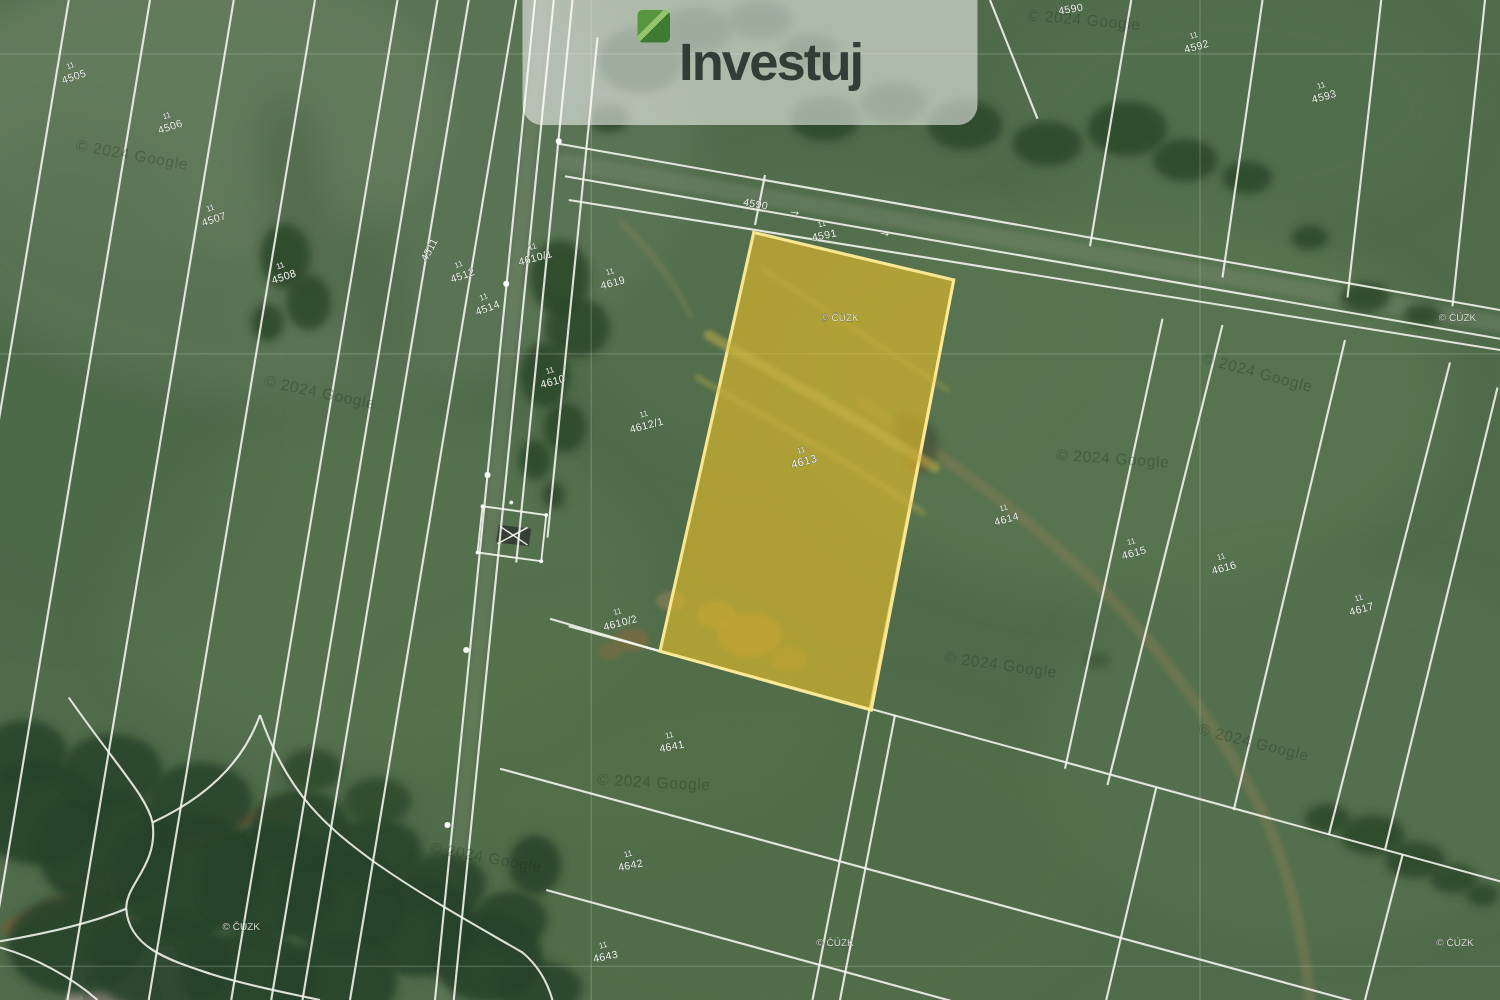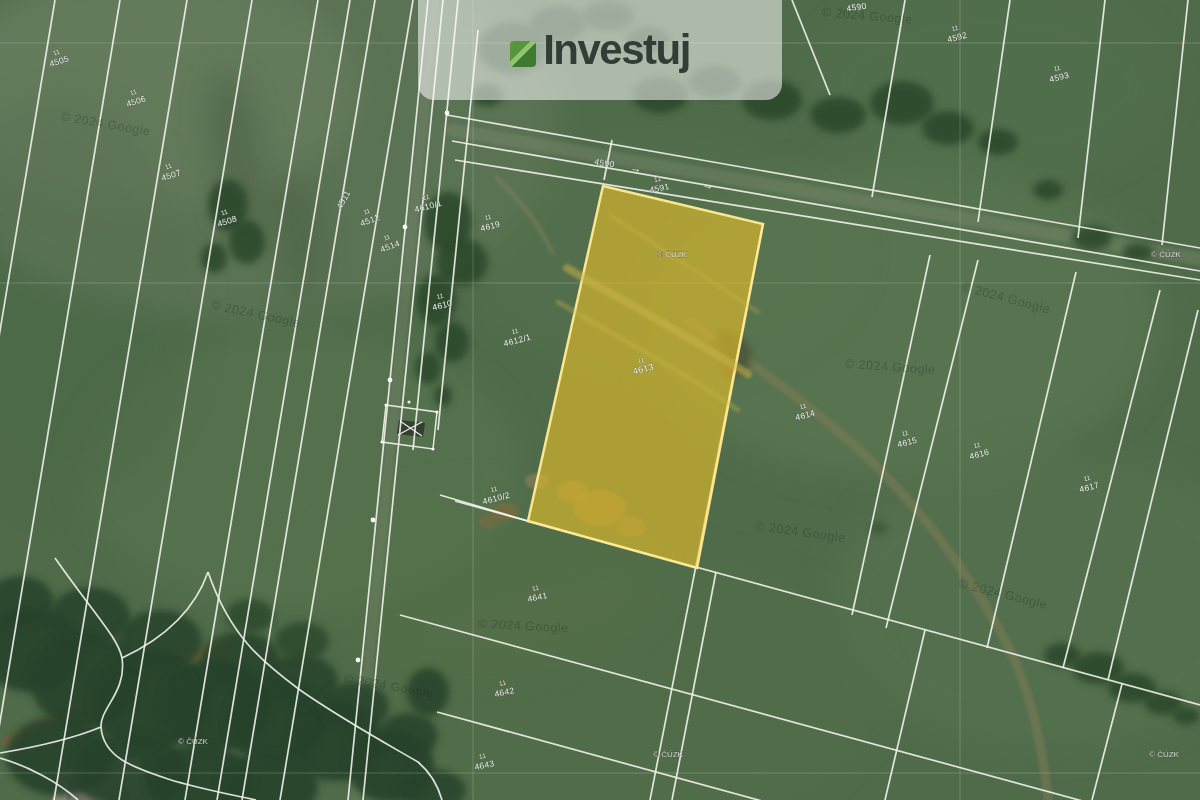--- a/index.html
+++ b/index.html
@@ -1,21 +1,21 @@
 <!DOCTYPE html>
 <html><head>
 <meta charset="utf-8">
 <style>
   html,body{margin:0;padding:0;background:#222;}
   .stage{position:relative;width:1200px;height:800px;overflow:hidden;background:#4f6b4a;
          font-family:"Liberation Sans",sans-serif;}
   .stage svg{position:absolute;left:0;top:0;}
   .logo-box{position:absolute;left:418px;top:0;width:364px;height:100px;
             background:rgba(252,252,250,.55);border-radius:0 0 16px 16px;
-            display:flex;align-items:center;justify-content:center;}
+            display:flex;justify-content:center;}
   .logo-icon{width:26px;height:26px;margin:8px 7px 0 0;border-radius:4px;flex:0 0 auto;
              background:linear-gradient(135deg,#57963f 40%,#93c46c 40% 52%,#3f7a33 52%);}
   .lg{font-size:42px;line-height:100px;color:#313d36;letter-spacing:-1.5px;white-space:pre;}
   .lg.b{font-weight:700}
   .lg.l{font-weight:400;opacity:.92}
 </style>
 </head>
 <body>
 
 <div class="stage">

